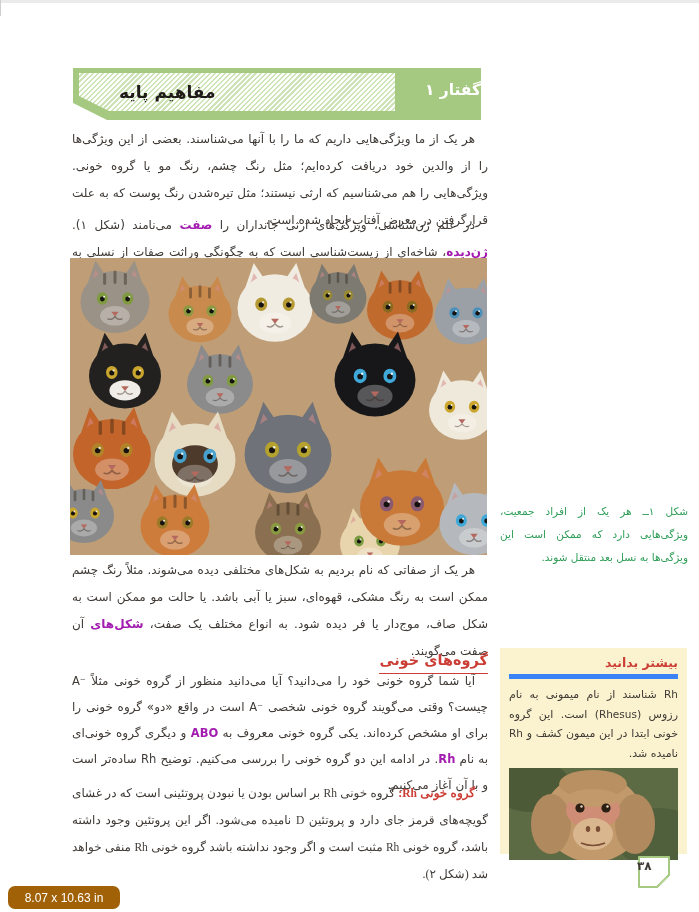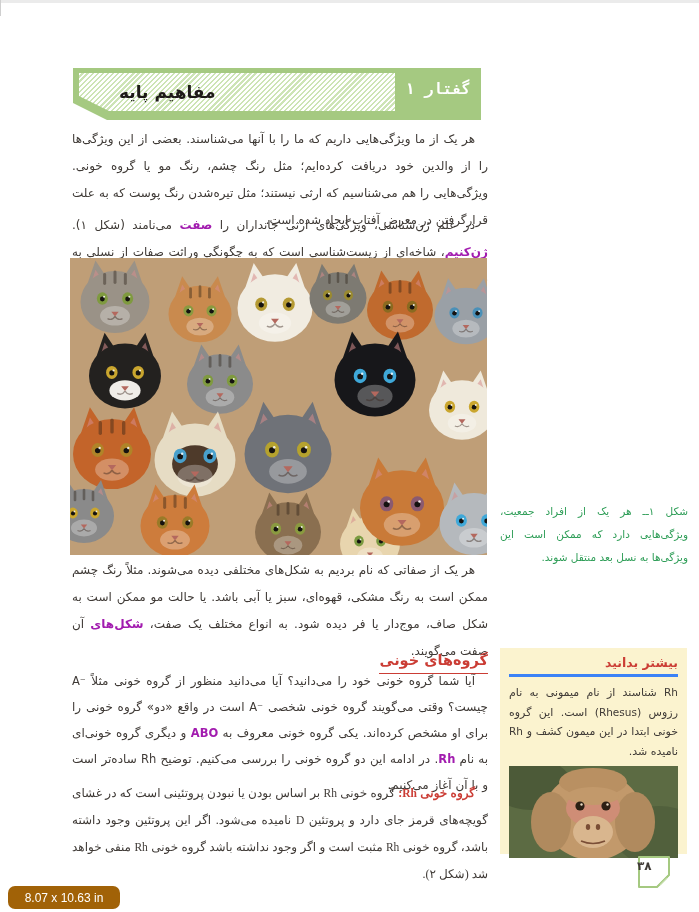--- a/index.html
+++ b/index.html
@@ -14,21 +14,21 @@
   
   .banner { position:absolute; left:73px; top:68px; width:408px; height:52px;
             clip-path:polygon(0 0,100% 0,100% 100%,34px 100%,0 calc(100% - 17px));border-radius:8px; }
   .banner-bg { position:absolute; inset:0; background:#a5c981; }
   .banner-hatch { position:absolute; left:6px; top:5px; right:86px; bottom:9px;
             background:repeating-linear-gradient(135deg,#ffffff 0px,#ffffff 2px,#cde4b6 2px,#cde4b6 3.6px);
             clip-path:polygon(0 0,100% 0,100% 100%,30px 100%,0 calc(100% - 15px));
             display:flex; align-items:center; justify-content:flex-end; direction:rtl; }
   .banner-title { font-size:17px; font-weight:bold; color:#1e1b18; padding-left:40px; letter-spacing:0; }
   .banner-lecture { position:absolute; right:0; top:0; width:86px; height:44px; line-height:44px;
-            text-align:center; color:#ffffff; font-size:15.5px; font-weight:bold; direction:rtl;font-family:Liberation Mono, monospace; }
+            text-align:right; color:#ffffff; font-size:15.5px; font-weight:bold; direction:rtl; }
 
   
   .para { position:absolute; left:72px; width:416px; direction:rtl; text-align:justify;
           font-size:12px; line-height:27px; color:#3f3a36; text-indent:13px; }
   .para .b { font-weight:bold; color:#a21caf; }
   .para .red { color:#cb3d35; font-weight:bold; }
   .latin { font-size:11.5px; }
 
   .p1 { top:126px; }
   .p2 { top:212px; }
@@ -44,21 +44,21 @@
 
   
   .section-heading { position:absolute; left:72px; top:650px; width:416px; text-align:right; direction:rtl; }
   .section-heading span { display:inline-block; color:#cb3d35; font-weight:bold; font-size:14.5px;
           padding-bottom:5px; border-bottom:1.5px solid #cb3d35; }
 
   
   .knowmore { position:absolute; left:500px; top:648px; width:187px; height:206px;
           background:#fbf3cf; padding:7px 9px 8px 9px; direction:rtl; }
   .knowmore-title { color:#cb3d35; font-weight:bold; font-size:12.5px; text-align:right;
-          padding-bottom:4px; border-bottom:3px solid #3b82f6; margin-bottom:6px; }
+          padding-bottom:4px; border-bottom:5px solid #3b82f6; margin-bottom:6px; }
   .knowmore-body { font-size:11px; line-height:19.5px; text-align:justify; color:#3f3a36; }
   .knowmore-body .latin { font-size:10.5px; }
   .monkey { margin-top:5px; }
   .monkey svg { display:block; }
 
   
   .pagenum { position:absolute; left:637px; top:855px; width:34px; height:34px; }
   .pagenum .num { position:absolute; left:0; top:4px; width:32px; text-align:left;
           font-size:12px; font-weight:bold; color:#3f3a36; direction:rtl; }
 
@@ -77,21 +77,21 @@
 
   <div class="banner">
     <div class="banner-bg"></div>
     <div class="banner-hatch">
       <span class="banner-title">مفاهیم پایه</span>
     </div>
     <div class="banner-lecture">گفتار ۱</div>
   </div>
 
   <p class="para p1"><span>هر یک از ما ویژگی‌هایی داریم که ما را با آنها می‌شناسند. بعضی از این ویژگی‌ها را از والدین خود دریافت کرده‌ایم؛ مثل رنگ چشم، رنگ مو یا گروه خونی. ویژگی‌هایی را هم می‌شناسیم که ارثی نیستند؛ مثل تیره‌شدن رنگ پوست که به علت قرارگرفتن در معرض آفتاب ایجاد شده است.</span></p>
-  <p class="para p2"><span>در علم ژن‌شناسی، ویژگی‌های ارثی جانداران را </span><span class="b">صفت</span><span> می‌نامند (شکل ۱). </span><span class="b">ژن‌کنیم</span><span>، شاخه‌ای از زیست‌شناسی است که به چگونگی وراثت صفات از نسلی به نسل دیگر می‌پردازد.</span></p>
+  <p class="para p2"><span>در علم ژن‌شناسی، ویژگی‌های ارثی جانداران را </span><span class="b">صفت</span><span> می‌نامند (شکل ۱). </span><span class="b">ژن‌دیده</span><span>، شاخه‌ای از زیست‌شناسی است که به چگونگی وراثت صفات از نسلی به نسل دیگر می‌پردازد.</span></p>
 
   <div class="figure1">
     <svg width="417" height="297" viewBox="0 0 417 297">
       <rect id="cats-bg" width="417" height="297" fill="#c8a67e"></rect>
       <rect width="417" height="297" fill="#8c6f4e" opacity="0.15"></rect>
       <g id="cats-layer">
           <g transform="translate(45,44) scale(1.15)">
             <path d="M-28,-4 L-17,-36 L-3,-15 Z" fill="#9a9287"></path>
             <path d="M28,-4 L17,-36 L3,-15 Z" fill="#9a9287"></path>
             <path d="M-23,-9 L-17,-28 L-8,-15 Z" fill="rgba(214,140,140,0.55)"></path>

